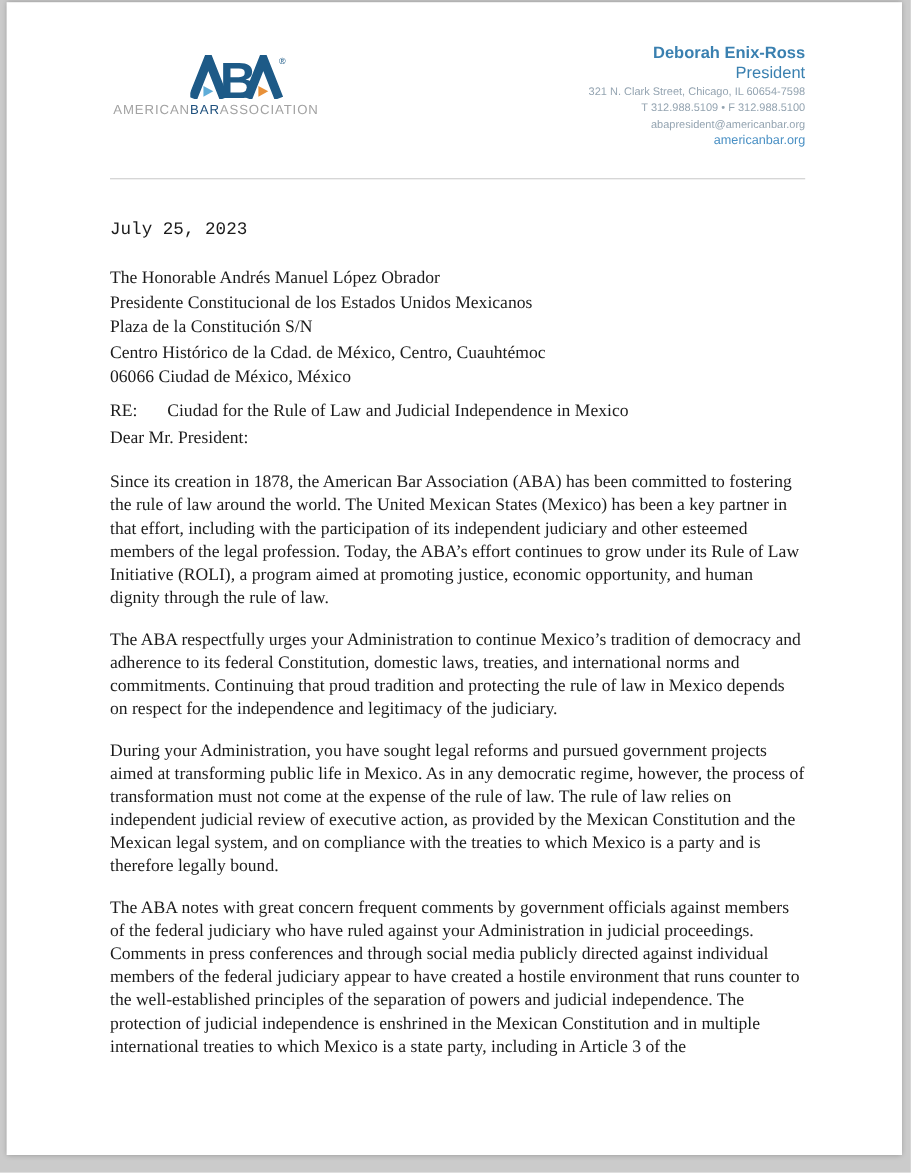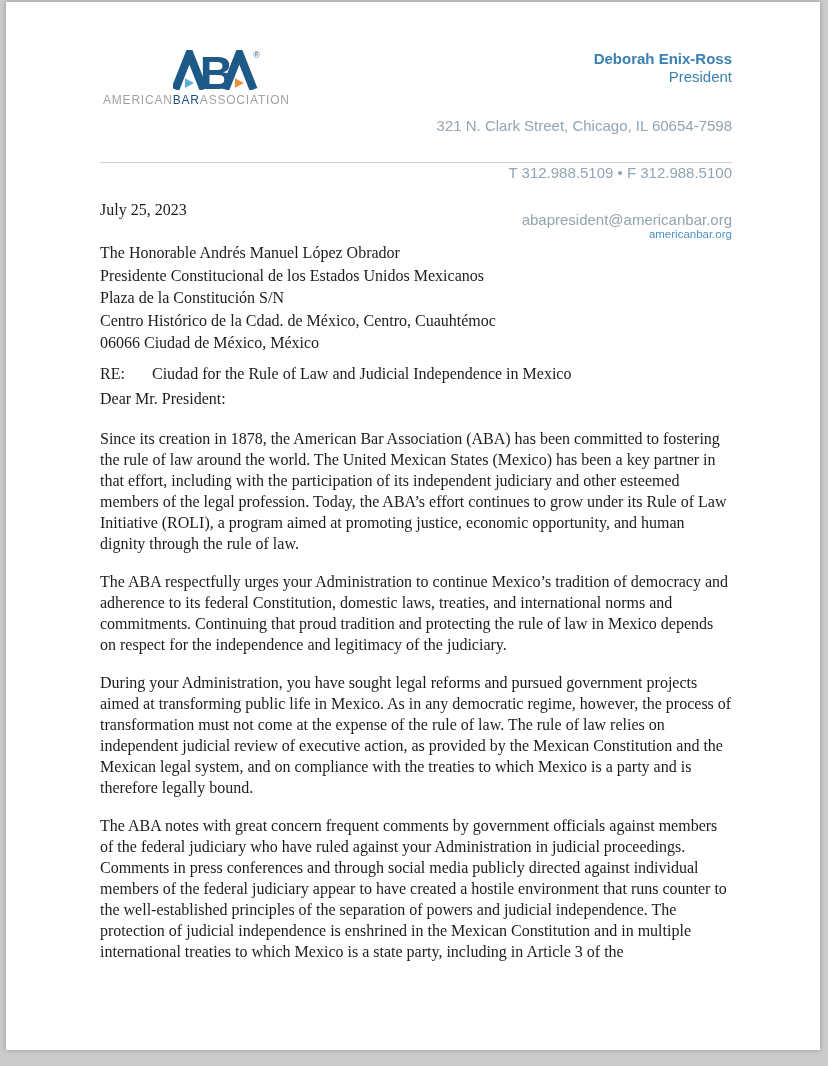--- a/index.html
+++ b/index.html
@@ -28,42 +28,42 @@
     font-family: "Liberation Sans", sans-serif;
     font-size: 12px;
     letter-spacing: 0.8px;
     color: #a2a2a2;
     white-space: nowrap;
   }
   .logo-tagline .bar { color: #1d4f7c; font-weight: normal; }
 
   .lh-right {
     position: absolute;
-    right: 88px; top: 48px;
+    right: 88px; top: 38px;
     text-align: right;
     font-family: "Liberation Sans", sans-serif;
   }
   .lh-name   { font-size: 15px; font-weight: bold; color: #3a80b0; line-height: 18px; }
   .lh-title  { font-size: 15px; color: #3a80b0; line-height: 18px; }
-  .lh-muted  { font-size: 15px; color: #94a4b1; line-height: 15px; margin-top: 32px; }
+  .lh-muted  { font-size: 10px; color: #94a4b1; line-height: 15px; }
   .lh-site   { font-size: 11.5px; color: #4a90c4; line-height: 15px; }
 
   .rule {
     margin: 0 88px 0 94px;
     border-top: 1px solid #cdcdcd;
     height: 0;
   }
 
   
   .letter {
     padding: 0 88px 0 94px;
     color: #1c1c1c;
     font-size: 16px;
   }
-  .date { margin-top: 36px; line-height: 21px; }
+  .date { margin-top: 36px; line-height: 21px; font-family: Liberation Mono, monospace; }
   .recipient { margin-top: 22px; line-height: 22.5px; }
   .re-line { margin-top: 8px; line-height: 21px; }
   .re-label { display: inline-block; width: 52px; }
   .salutation { margin-top: 4px; line-height: 21px; }
   .para { margin-top: 17px; line-height: 21px; text-align: left; }
   .para.first { margin-top: 19px; }
 </style>
 </head>
 <body>
 

